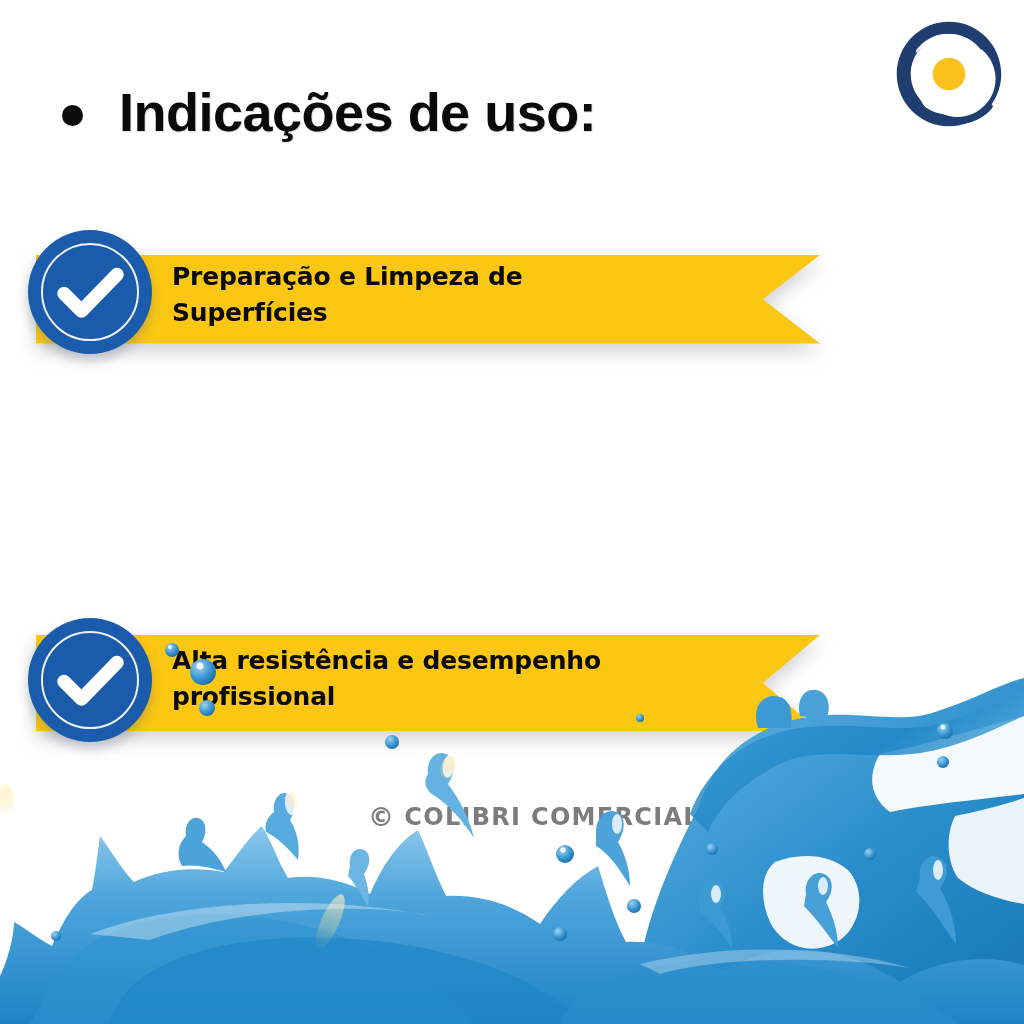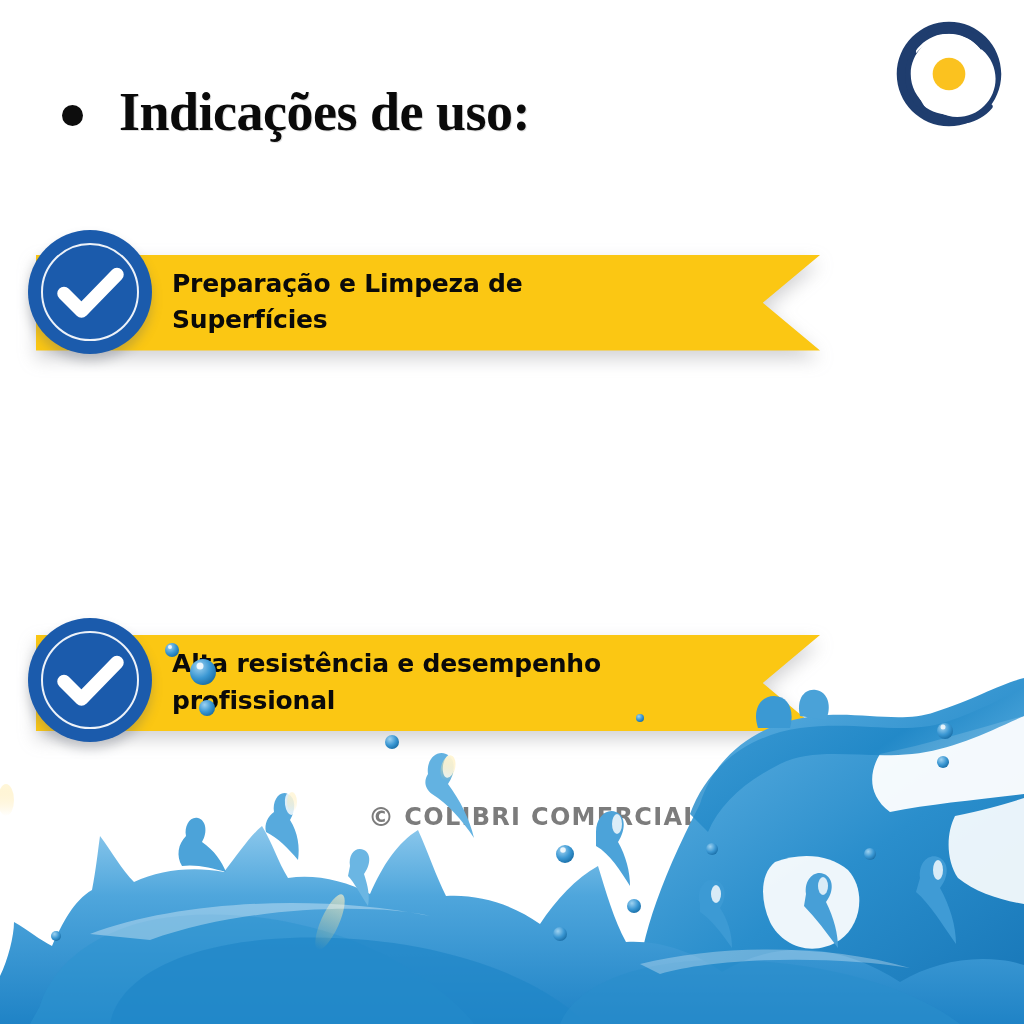--- a/index.html
+++ b/index.html
@@ -39,21 +39,21 @@
   }
   .title-bullet {
     width: 21px;
     height: 21px;
     border-radius: 50%;
     background: #0d0d0d;
     flex: none;
     margin-top: 6px;
   }
   .title-text {
-    font-family: Liberation Serif, serif;
+    font-family: Liberation Sans, sans-serif;
     font-size: 54px;
     font-weight: bold;
     color: #0a0a0a;
     letter-spacing: -0.5px;
     line-height: 1.05;
     white-space: nowrap;
     text-shadow: 1px 1px 0 rgba(160,160,160,0.35);
   }
 
   
@@ -82,21 +82,21 @@
     -webkit-clip-path: polygon(0 0, 100% 0, 100% 100%, 0 100%, 0 100%);
     clip-path: polygon(
         0 0,
         100% 0,
         92.7% 50%,
         100% 100%,
         0 100%);
     display: flex;
     align-items: center;
     box-sizing: border-box;
-    padding: 11px 150px 12px 136px;
+    padding: 4px 150px 12px 136px;
   }
   .ribbon.tall { min-height: 96px; }
 
   .ribbon-text {
     font-family: "DejaVu Sans", "Liberation Sans", sans-serif;
     font-size: 25px;
     font-weight: bold;
     color: #0a0a0a;
     line-height: 1.45;
     letter-spacing: -0.2px;

